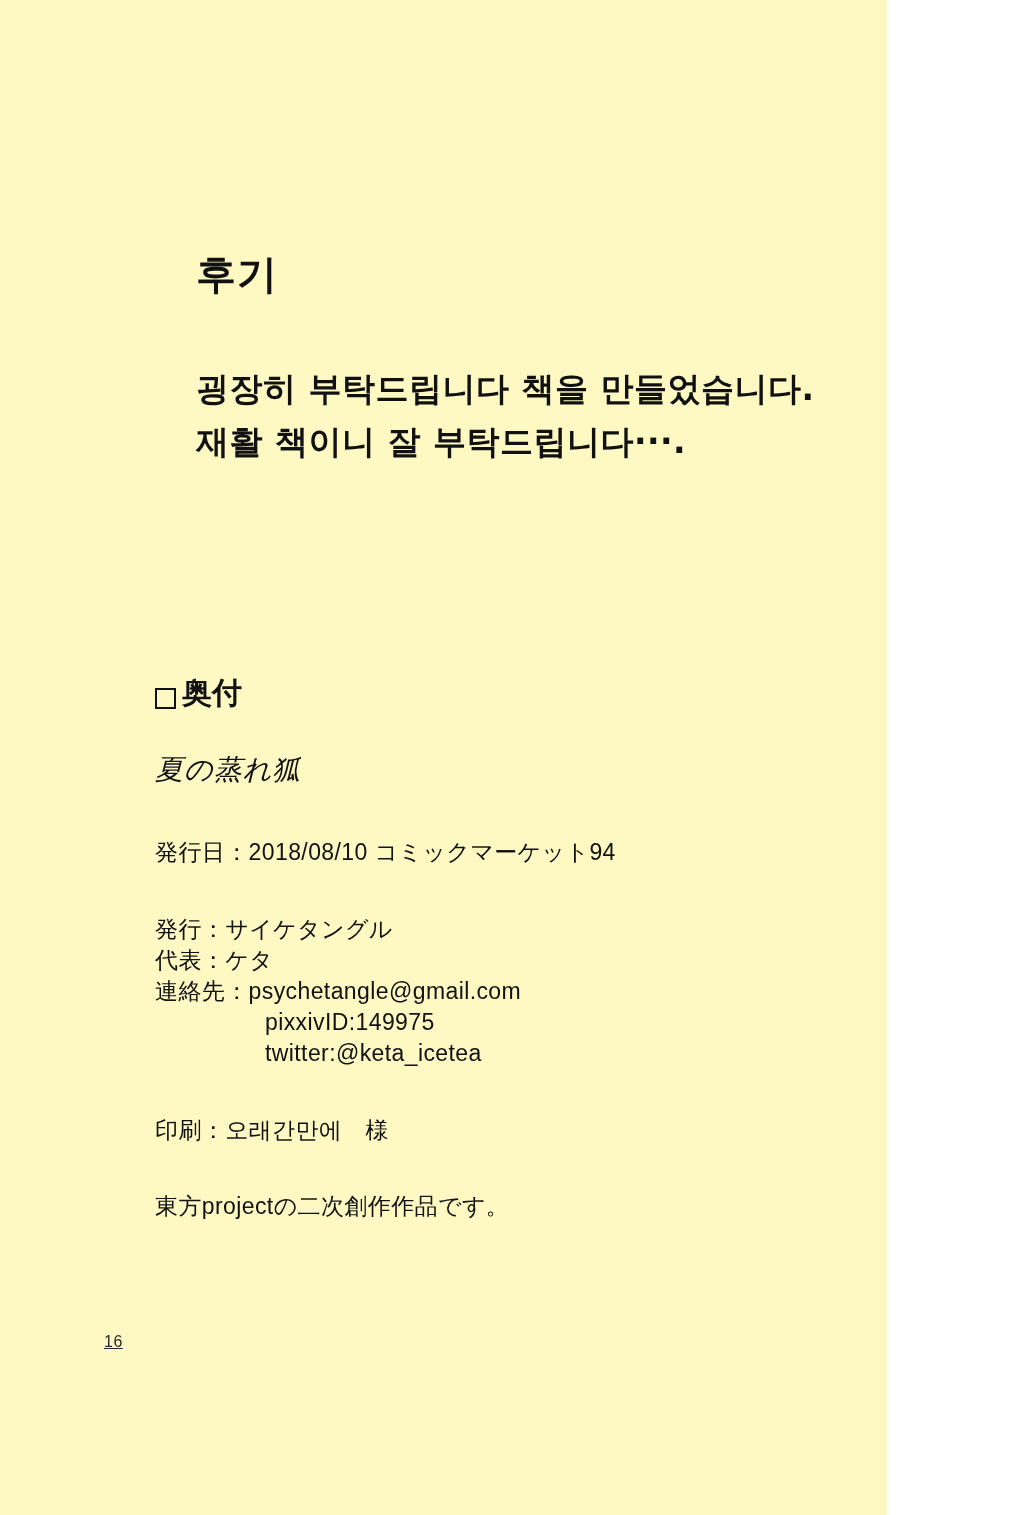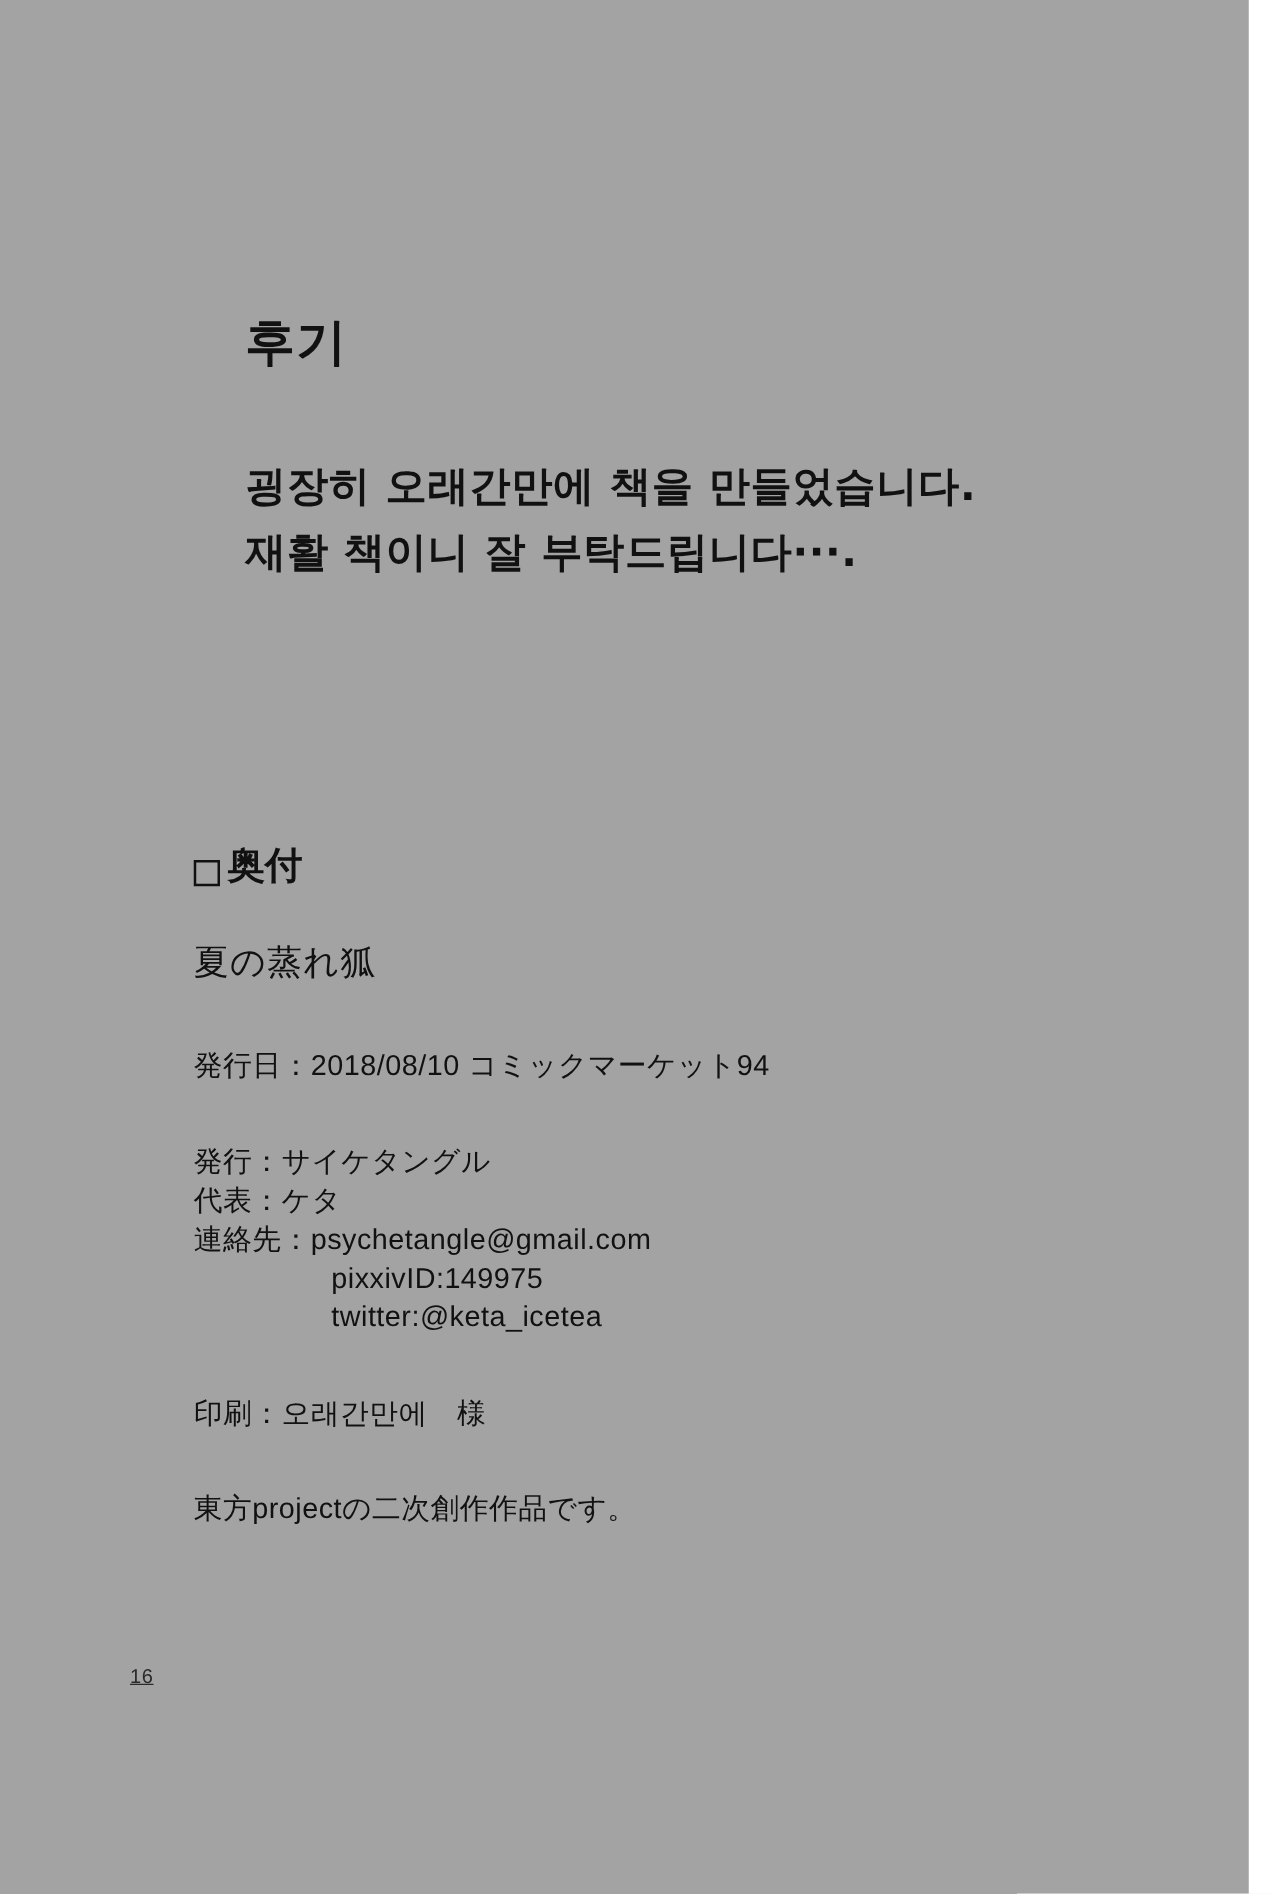--- a/index.html
+++ b/index.html
@@ -7,23 +7,23 @@
     margin: 0;
     padding: 0;
     background: #ffffff;
   }
   body {
     font-family: "Liberation Sans", sans-serif;
     color: #1a1a1a;
   }
   .page {
     position: relative;
-    width: 999px;
+    width: 887px;
     height: 1515px;
-    background: #a3a3a3;
+    background: #fef9c3;
     overflow: hidden;
     box-sizing: border-box;
   }
 
   
   .afterword {
     position: absolute;
     left: 196px;
     top: 252px;
     width: 700px;
@@ -73,20 +73,21 @@
     box-sizing: border-box;
     flex: 0 0 auto;
   }
   .work-title {
     font-size: 28px;
     font-weight: 400;
     color: #111111;
     margin: 0 0 50px 0;
     line-height: 1.2;
     letter-spacing: 1px;
+    font-style: italic;
   }
   .meta-line {
     font-size: 23px;
     font-weight: 400;
     color: #111111;
     line-height: 1.35;
     margin: 0;
     letter-spacing: 0.4px;
     white-space: pre;
   }
@@ -114,21 +115,21 @@
     text-decoration: underline;
   }
 </style>
 </head>
 <body>
 
 <div class="page">
 
   <section class="afterword">
     <h1 class="afterword-title">후기</h1>
-    <p class="afterword-line">굉장히 오래간만에 책을 만들었습니다.</p>
+    <p class="afterword-line">굉장히 부탁드립니다 책을 만들었습니다.</p>
     <p class="afterword-line">재활 책이니 잘 부탁드립니다···.</p>
   </section>
 
   <section class="colophon">
 
     <h2 class="colophon-heading">
       <span class="box-glyph"></span>
       <span>奥付</span>
     </h2>
 

